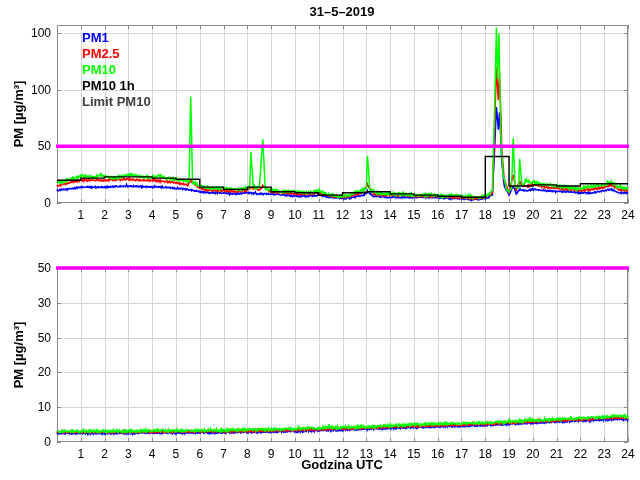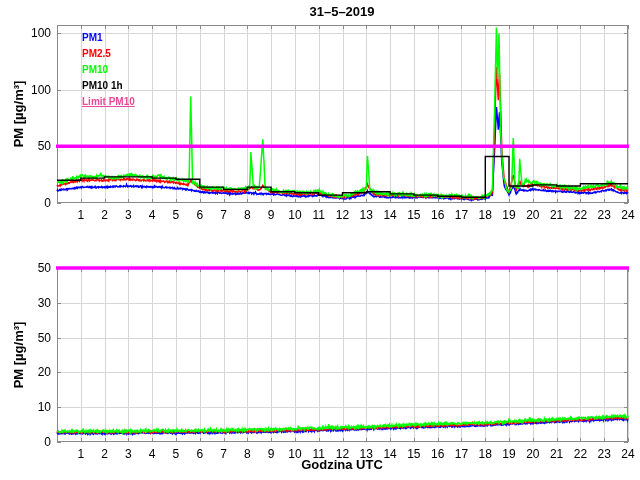--- a/index.html
+++ b/index.html
@@ -7,21 +7,21 @@
           font-family:"Liberation Sans","DejaVu Sans",sans-serif;color:#000;}
   #chart-svg{position:absolute;left:0;top:0;}
   .chart-title{position:absolute;top:4px;left:342px;transform:translateX(-50%);
                font-size:13px;font-weight:bold;white-space:nowrap;}
   .xlabel{position:absolute;top:457px;left:342px;transform:translateX(-50%);
           font-size:13px;font-weight:bold;white-space:nowrap;}
   .ylabel{position:absolute;font-size:13px;font-weight:bold;white-space:nowrap;
           transform:translate(-50%,-50%) rotate(-90deg);}
   .ylabel-top{left:18px;top:114px;}
   .ylabel-bottom{left:18px;top:355px;}
-  .legend{position:absolute;left:82px;top:30px;line-height:16px;font-size:10px;font-weight:bold;}
+  .legend{position:absolute;left:82px;top:30px;line-height:16px;font-size:13px;font-weight:bold;}
   .legend-entry{white-space:nowrap;}
   .tick-label{position:absolute;font-size:12px;font-weight:normal;color:#000;}
   .tick-label.x{transform:translateX(-50%);}
   .tick-label.y{width:40px;text-align:right;}
 </style>
 </head>
 <body>
 
 <div id="screen">
   <svg id="chart-svg" width="640" height="480">
@@ -233,21 +233,21 @@
     </svg>
   <div class="chart-title">31–5–2019</div>
   <div class="ylabel ylabel-top">PM [µg/m³]</div>
   <div class="ylabel ylabel-bottom">PM [µg/m³]</div>
   <div class="xlabel">Godzina UTC</div>
   <div class="legend" id="legend">
       <div class="legend-entry" style="color: rgb(0, 0, 255);">PM1</div>
       <div class="legend-entry" style="color: rgb(255, 0, 0);">PM2.5</div>
       <div class="legend-entry" style="color: rgb(0, 255, 0);">PM10</div>
       <div class="legend-entry" style="color: rgb(0, 0, 0);">PM10 1h</div>
-      <div class="legend-entry" style="color: #ec4899; text-decoration: underline;">Limit PM10</div>
+      <div class="legend-entry" style="color: #404040;">Limit PM10</div>
     </div>
 <div class="tick-label x" style="left: 80.7917px; top: 208px;">1</div>
     <div class="tick-label x" style="left: 104.583px; top: 208px;">2</div>
     <div class="tick-label x" style="left: 128.375px; top: 208px;">3</div>
     <div class="tick-label x" style="left: 152.167px; top: 208px;">4</div>
     <div class="tick-label x" style="left: 175.958px; top: 208px;">5</div>
     <div class="tick-label x" style="left: 199.75px; top: 208px;">6</div>
     <div class="tick-label x" style="left: 223.542px; top: 208px;">7</div>
     <div class="tick-label x" style="left: 247.333px; top: 208px;">8</div>
     <div class="tick-label x" style="left: 271.125px; top: 208px;">9</div>

